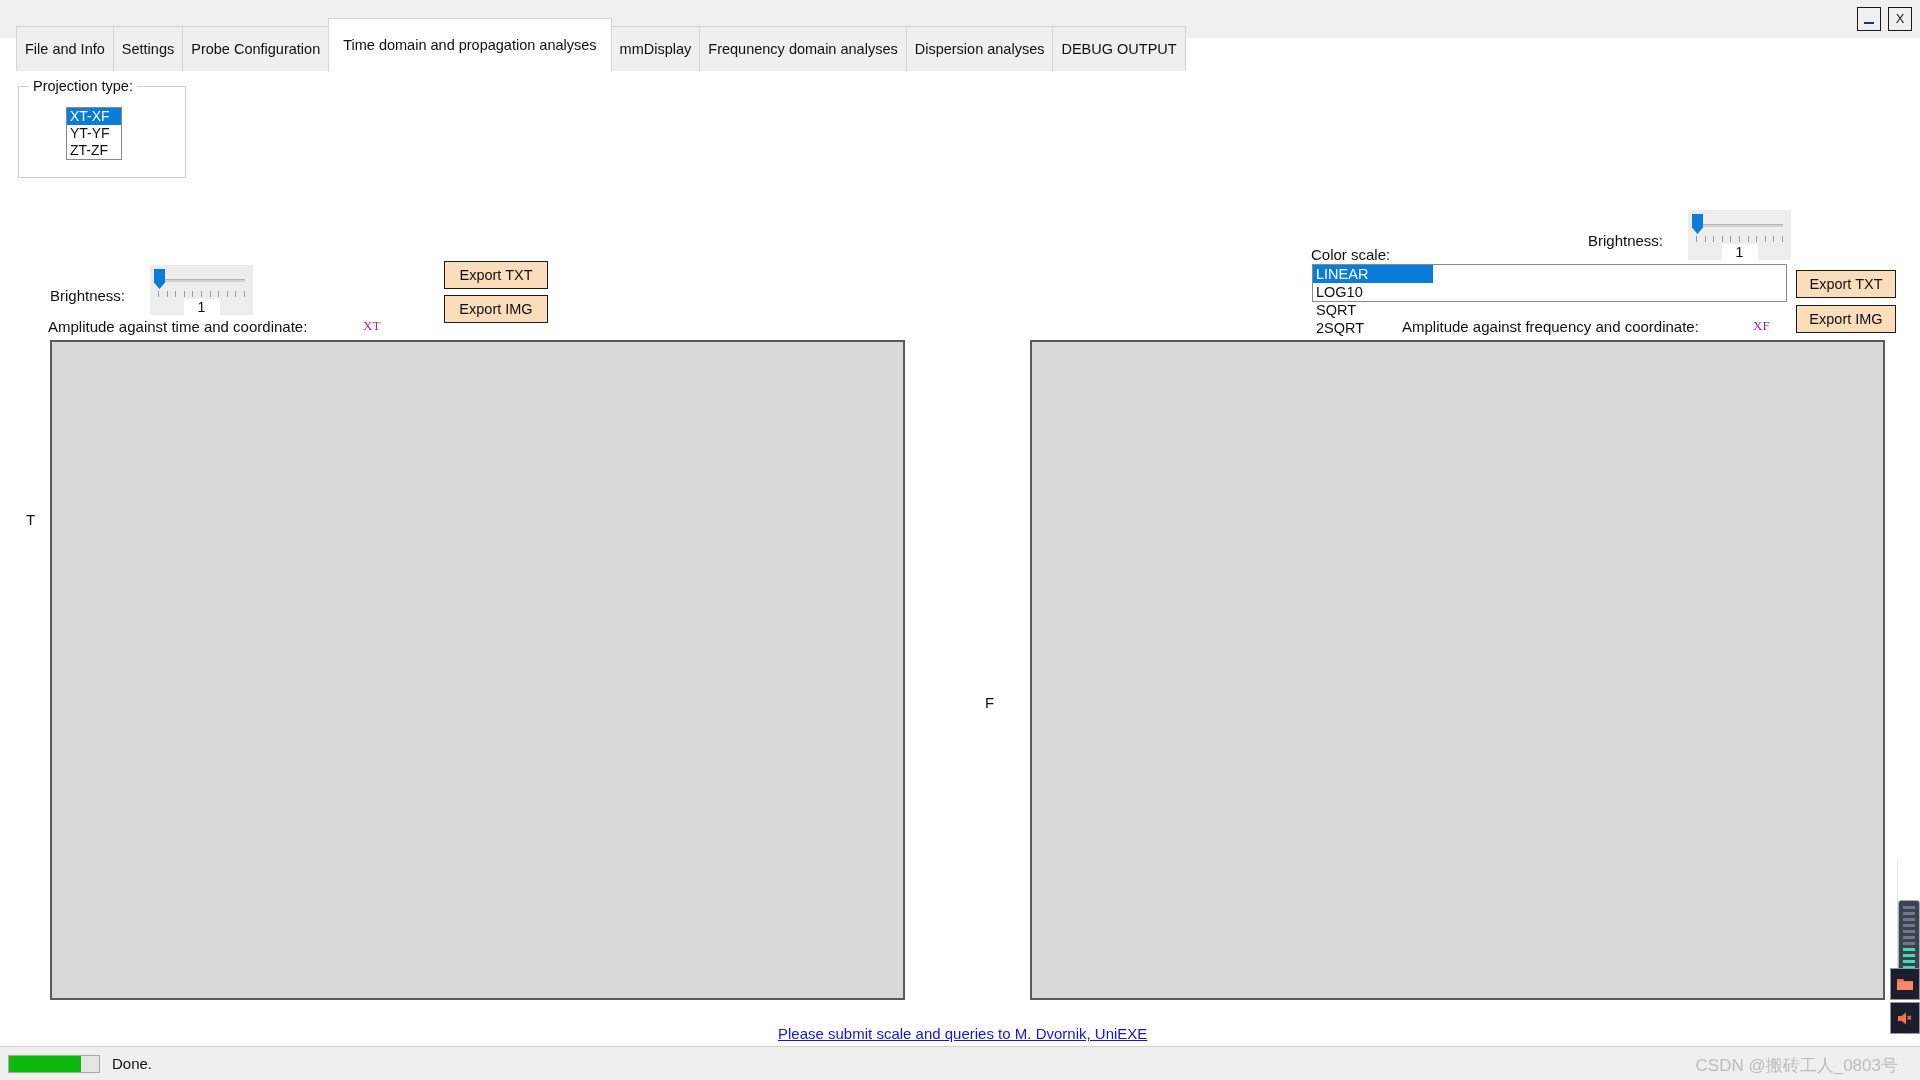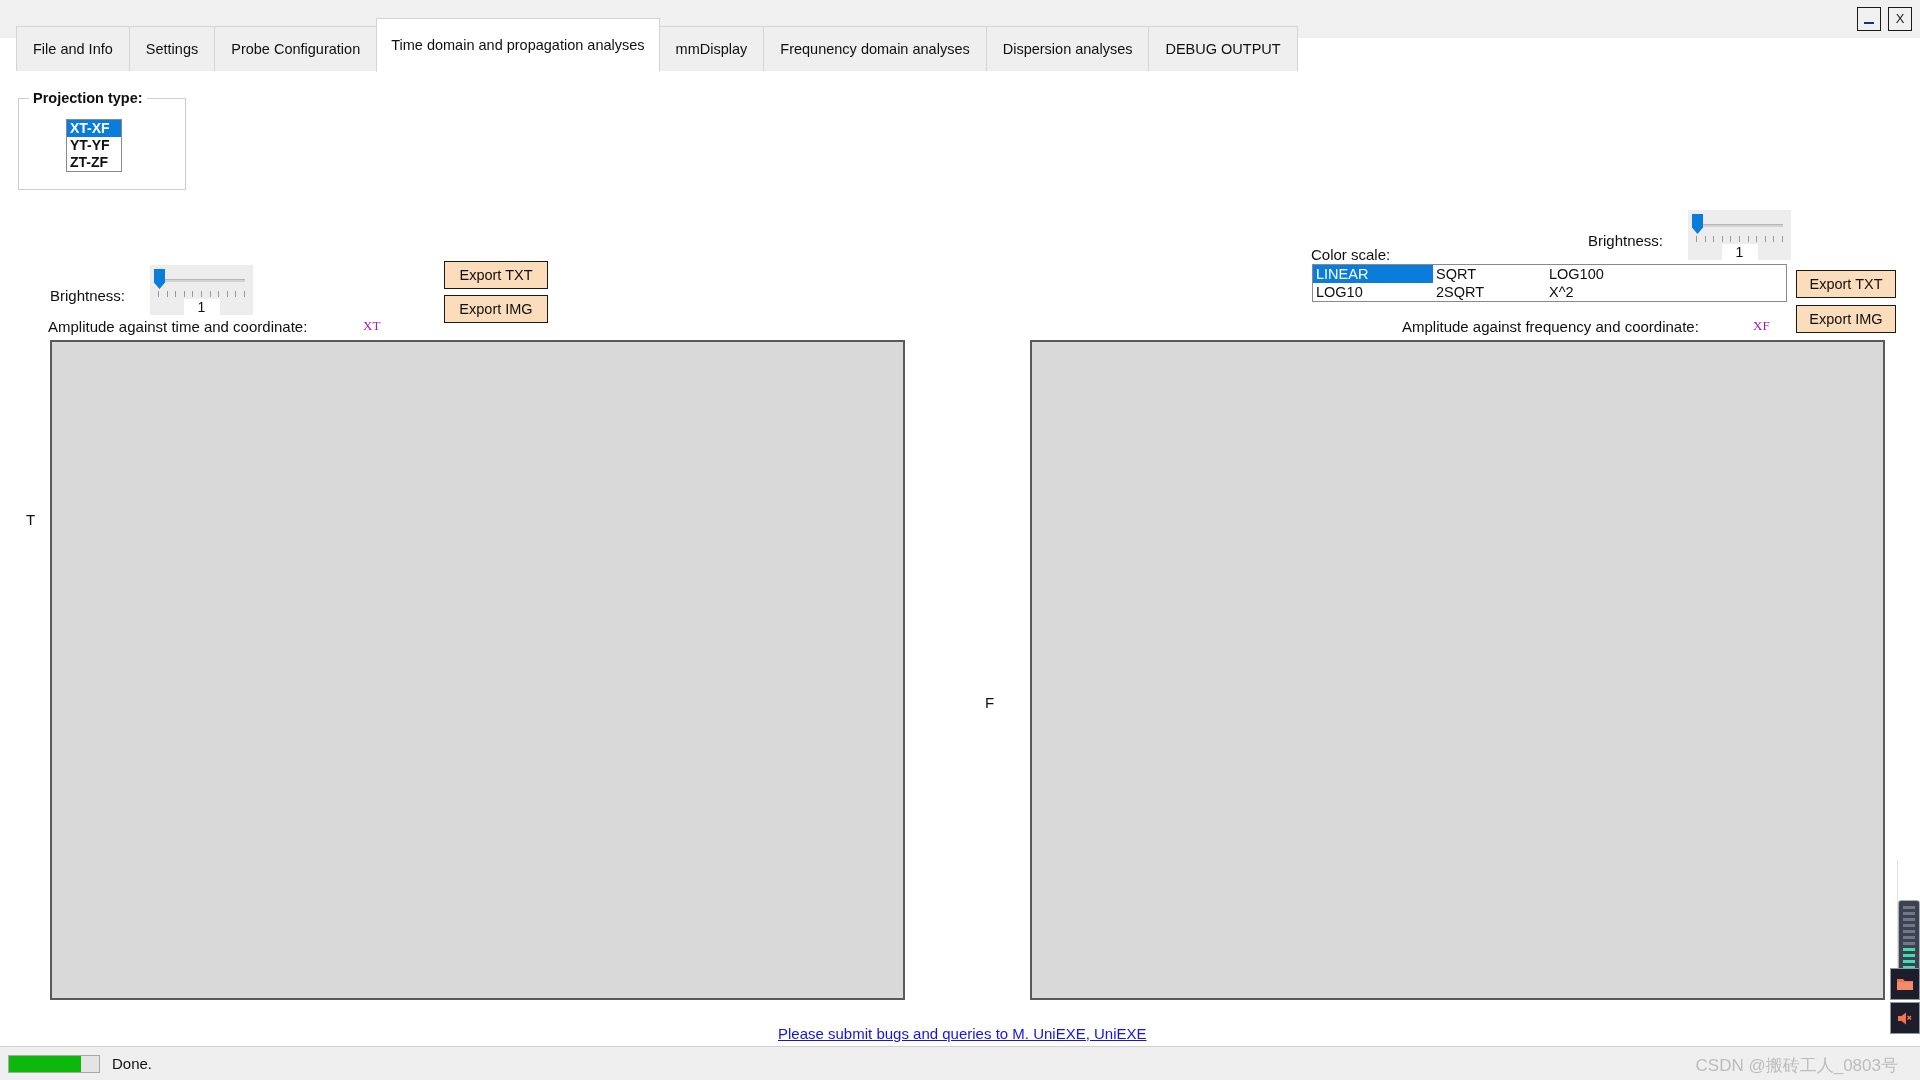--- a/index.html
+++ b/index.html
@@ -48,21 +48,21 @@
     position: absolute; top: 18px; left: 16px;
     height: 54px;
     display: flex; align-items: flex-end;
   }
   .tab {
     background: #efefef;
     border: 1px solid #d4d4d4;
     border-bottom: 1px solid #b9b9b9;
     height: 46px;
     display: flex; align-items: center; justify-content: center;
-    padding: 0 16px;
+    padding: 0 8px;
     font-size: 14.5px; color: #101010;
     white-space: nowrap;
     cursor: default;
     margin-right: -1px;
     position: relative;
   }
   .tab.active {
     background: #ffffff;
     border: 1px solid #d4d4d4;
     border-bottom: 1px solid #ffffff;
@@ -302,21 +302,21 @@
     </div>
     <div class="tab">
       <span>Dispersion analyses</span>
     </div>
     <div class="tab">
       <span>DEBUG OUTPUT</span>
     </div>
   </div>
   <div class="tabstrip-underline"></div>
 
-  <div class="groupbox" style="left:18px; top:98px; width:168px; height:92px;font-weight:bold;">
+  <div class="groupbox" style="left:18px; top:86px; width:168px; height:92px;">
     <span class="groupbox-title">Projection type:</span>
     <div class="listbox" style="position:absolute; left:47px; top:20px; width:56px; height:53px;">
       <div class="opt sel">XT-XF</div>
       <div class="opt">YT-YF</div>
       <div class="opt">ZT-ZF</div>
     </div>
   </div>
 
 
   <span class="slider-label" style="left:50px; top:287px;">Brightness:</span>
@@ -366,21 +366,21 @@
         <i></i>
         <i></i>
         <i></i>
         <i></i>
         <i></i>
     </div>
     <div class="slider-value">1</div>
   </div>
 
   <span class="colorscale-label" style="left:1311px; top:246px;">Color scale:</span>
-  <div class="colorscale-box" style="left:1312px; top:264px; width:475px; height:38px;">
+  <div class="colorscale-box" style="left:1312px; top:264px; width:475px; height:38px;flex-direction:column;">
     <div class="cs-col" style="width:120px;">
       <div class="cs-item sel">LINEAR</div>
       <div class="cs-item">LOG10</div>
     </div>
     <div class="cs-col" style="width:113px;justify-content:space-between;">
       <div class="cs-item">SQRT</div>
       <div class="cs-item">2SQRT</div>
     </div>
     <div class="cs-col" style="width:240px;">
       <div class="cs-item">LOG100</div>
@@ -394,21 +394,21 @@
   <div class="export-btn" style="left:1796px; top:305px; width:100px; height:28px;">
     <span>Export IMG</span>
   </div>
 
   <span class="plot-caption" style="left:1402px; top:318px;">Amplitude against frequency and coordinate:</span>
   <span class="plot-tag" style="left:1753px; top:318px;">XF</span>
 
   <span class="axis-label" style="left:985px; top:694px;">F</span>
   <div class="plot-panel" style="left:1030px; top:340px; width:855px; height:660px;"></div>
 
-  <span class="footer-link" style="left:778px; top:1025px;">Please submit bugs and queries to M. UniEXE, UniEXE</span>
+  <span class="footer-link" style="left:778px; top:1025px;">Please submit scale and queries to M. Dvornik, UniEXE</span>
   <div class="footer-sep" style="top:1046px;"></div>
 
   <div class="statusbar">
     <div class="progress-outer">
       <div class="progress-fill" id="progress-fill" style="width: 80%; background: rgb(13, 184, 13);"></div>
     </div>
     <span class="status-text">Done.</span>
     <span class="watermark">CSDN @搬砖工人_0803号</span>
   </div>
 

